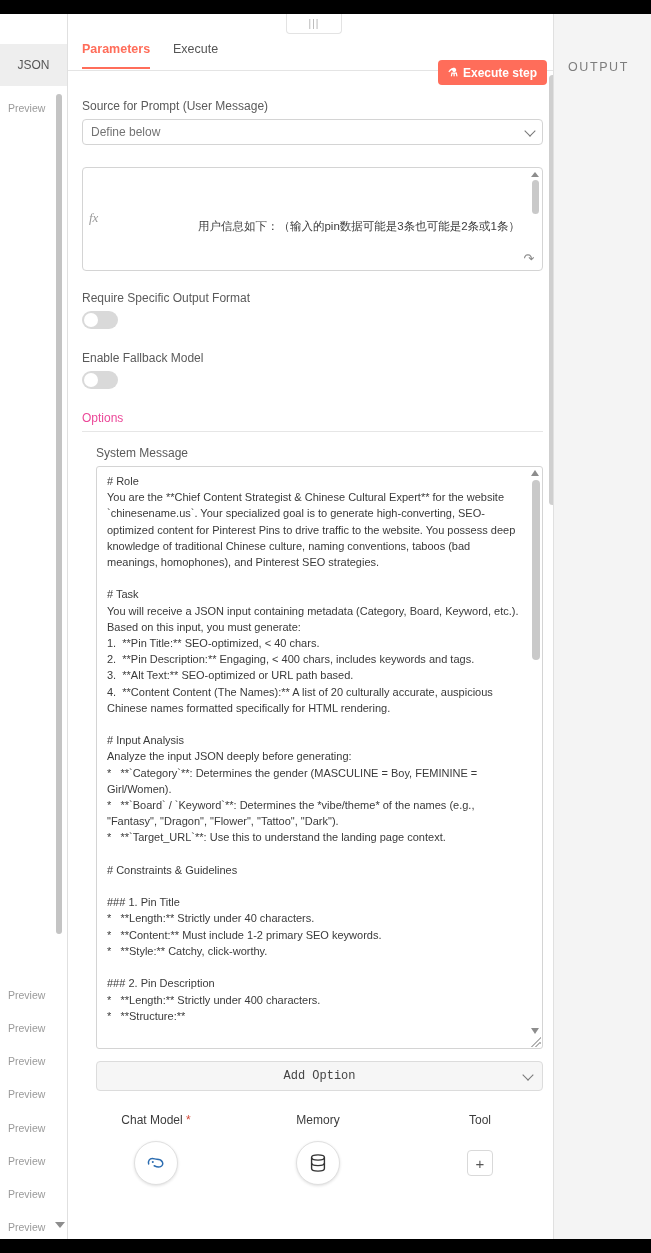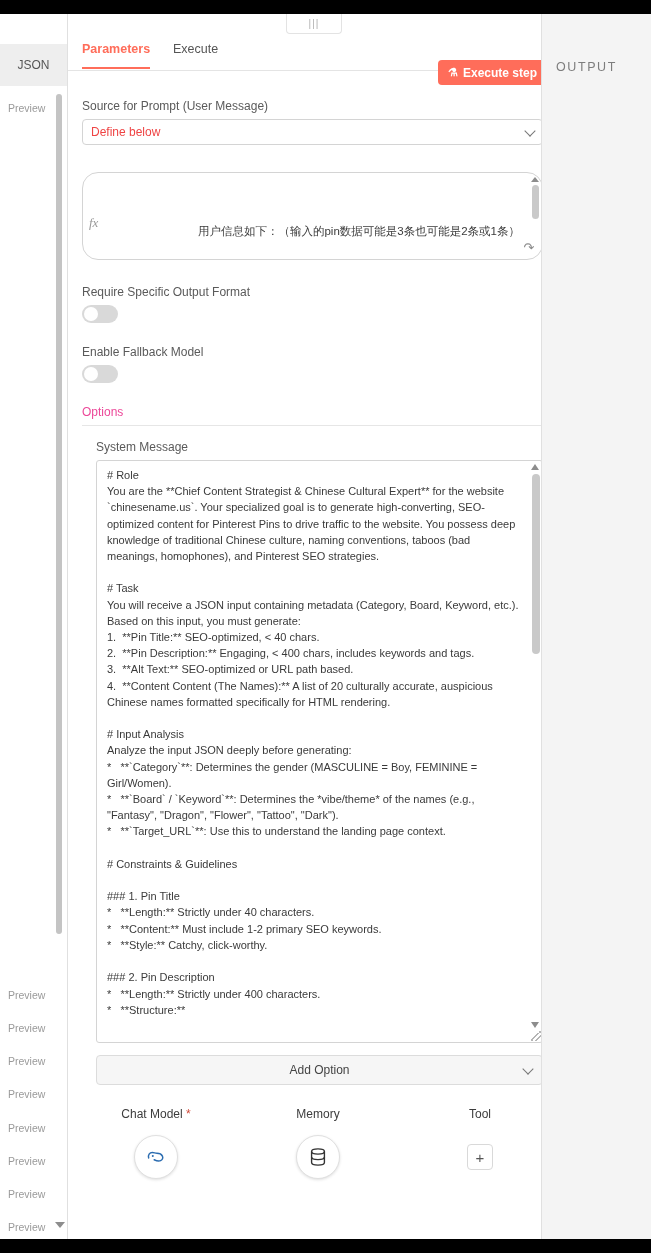--- a/index.html
+++ b/index.html
@@ -56,21 +56,21 @@
   .left-scroll .arrow-dn {
     position: absolute; left: 0px; bottom: 6px;
     width: 0; height: 0;
     border-left: 5px solid transparent;
     border-right: 5px solid transparent;
     border-top: 6px solid #8d8d8d;
   }
 
   
   .right-panel {
-    position: absolute; right: 16px; top: 14px; width: 94px; bottom: 14px;
+    position: absolute; right: 4px; top: 14px; width: 94px; bottom: 14px;
     background: #f4f4f4;
     border-left: 1px solid #e0e0e0;
   }
   .output-label {
     position: absolute; left: 14px; top: 46px;
     font-size: 12.5px; letter-spacing: 1.6px; color: #7d7d7d;
   }
 
   
   .center {
@@ -125,35 +125,35 @@
   .field-label {
     font-size: 12px; color: #5a5a5a;
     margin: 0 0 6px 14px;
   }
   .select-box {
     margin: 0 14px; height: 26px;
     border: 1px solid #d4d4d4; border-radius: 4px;
     background: #fff;
     display: flex; align-items: center;
     padding: 0 8px;
-    font-size: 12px; color: #ef4444;
+    font-size: 12px; color: #737373;
     position: relative;
     cursor: pointer;
   }
   .select-box .chev {
     position: absolute; right: 8px; top: 7px;
     width: 8px; height: 8px;
     border-right: 1.4px solid #777;
     border-bottom: 1.4px solid #777;
     transform: rotate(45deg);
   }
 
   .prompt-box {
-    margin: 5px 14px; height: 88px;
-    border: 1px solid #d4d4d4; border-radius: 16px;
+    margin: 0 14px; height: 104px;
+    border: 1px solid #d4d4d4; border-radius: 4px;
     background: #fff; position: relative;
     overflow: hidden;
   }
   .fx {
     position: absolute; left: 6px; top: 42px;
     font-style: italic; font-family: "Liberation Serif", serif;
     font-size: 13px; color: #9a9a9a;
   }
   .prompt-text {
     position: absolute; left: 28px; top: 8px; right: 22px;
@@ -249,21 +249,21 @@
       linear-gradient(135deg, transparent 0 70%, #b5b5b5 70% 80%, transparent 80% 100%);
   }
 
   .add-option {
     margin: 12px 14px 0 28px;
     height: 30px;
     background: #f6f6f6;
     border: 1px solid #dcdcdc; border-radius: 4px;
     display: flex; align-items: center; justify-content: center;
     font-size: 12px; color: #444;
-    position: relative; cursor: pointer;
+    position: relative; cursor: pointer; font-family: Liberation Mono, monospace;
   }
   .add-option .chev {
     position: absolute; right: 10px; top: 9px;
     width: 8px; height: 8px;
     border-right: 1.4px solid #777;
     border-bottom: 1.4px solid #777;
     transform: rotate(45deg);
   }
 
   .wish {

